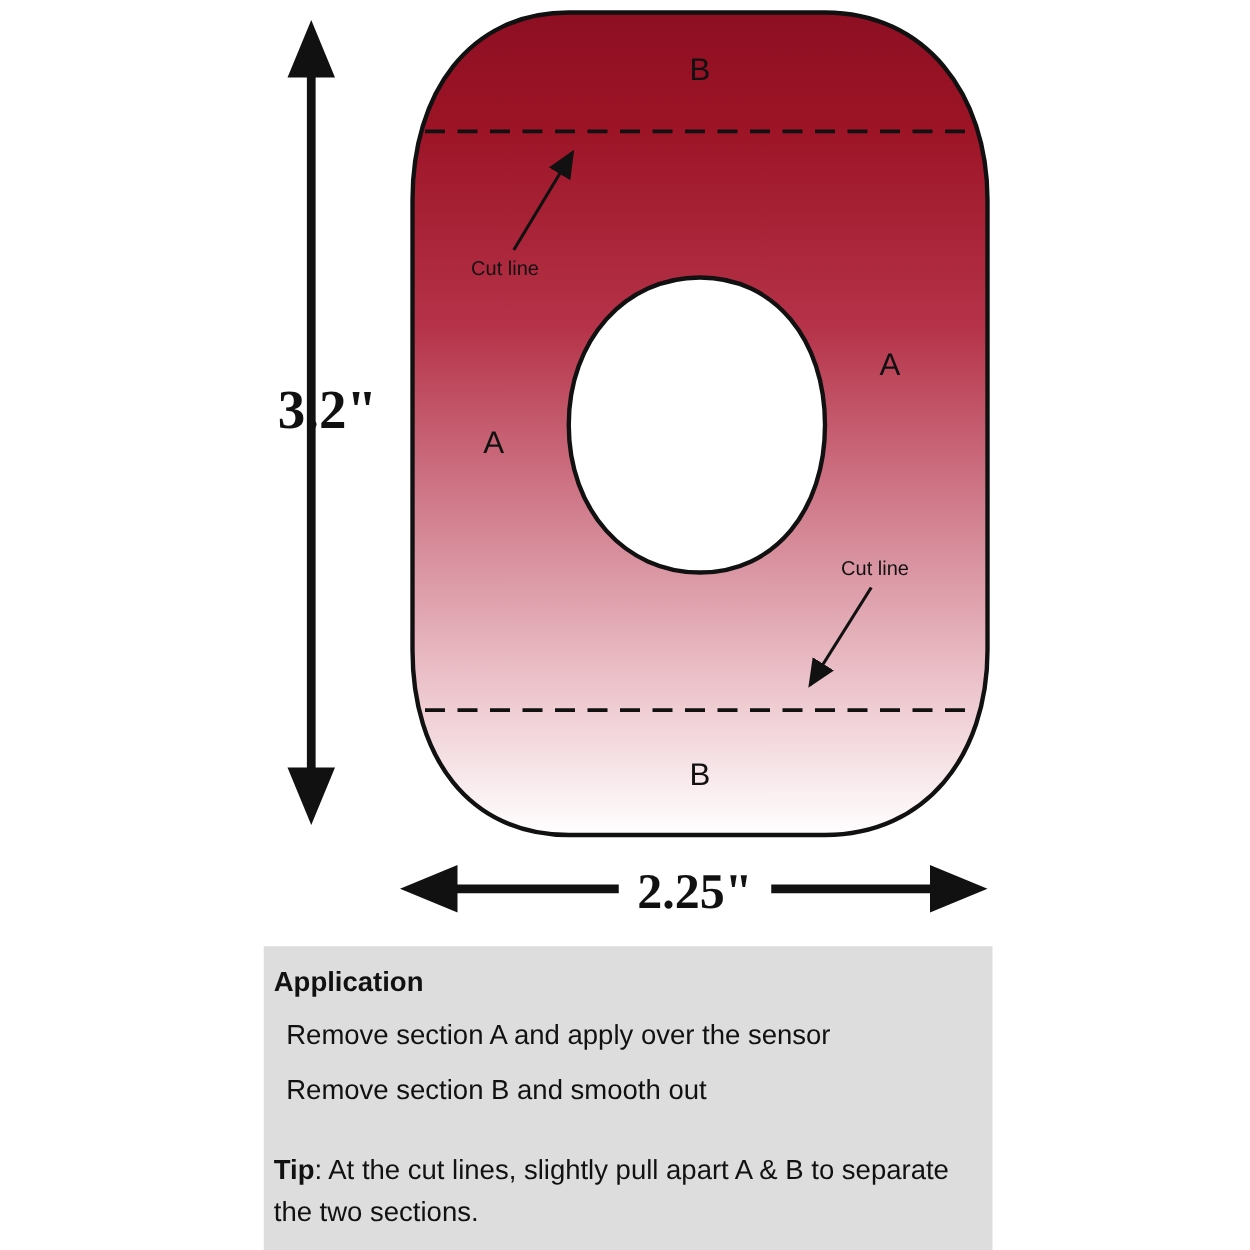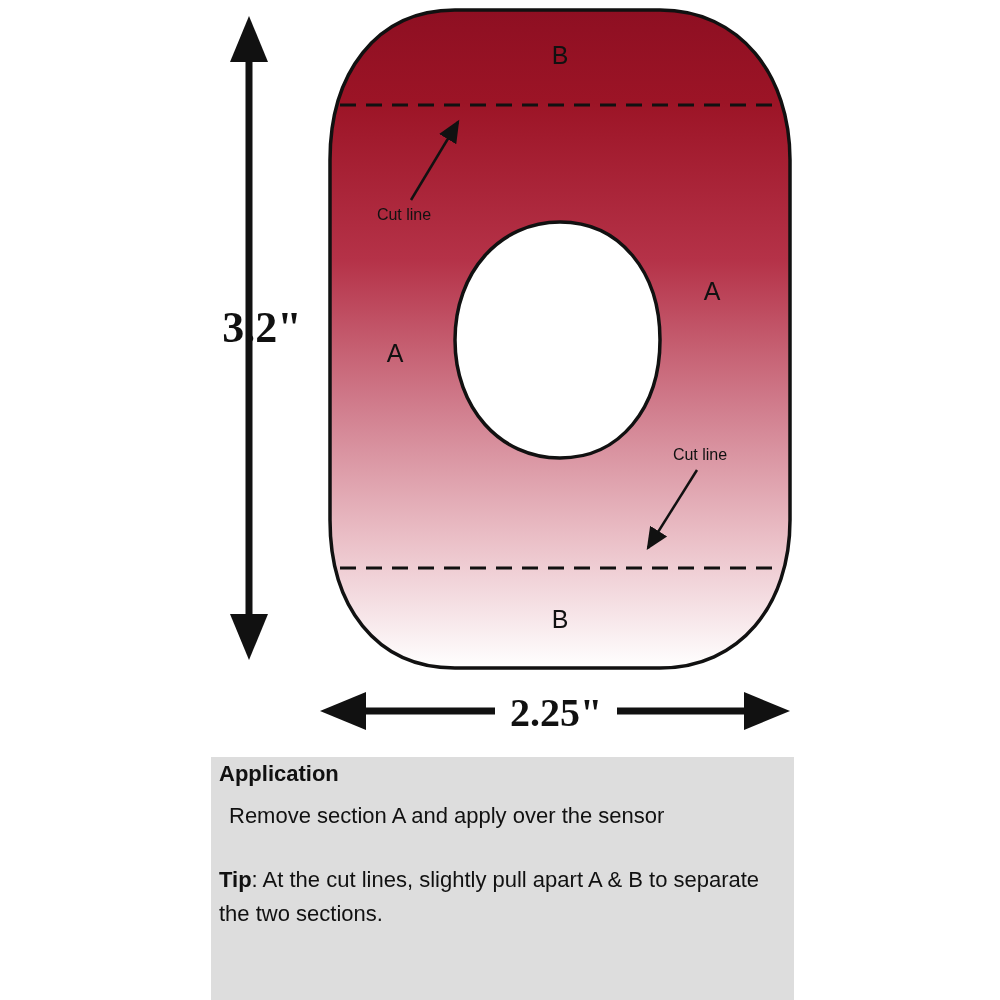--- a/index.html
+++ b/index.html
@@ -42,21 +42,21 @@
     font-size: 16px;
   }
   #application-panel {
     position: absolute;
     left: 211px;
     top: 757px;
     width: 583px;
     height: 243px;
     background: #dddddd;
     box-sizing: border-box;
-    padding: 2px 0 0 8px;
+    padding: 14px 0 0 8px;
   }
   .panel-title {
     font-family: "Liberation Sans", sans-serif;
     font-size: 22px;
     font-weight: 700;
     color: #111111;
     margin: 0 0 4px 0;
     line-height: 1.35;
   }
   .panel-line {
@@ -155,17 +155,18 @@
 
     <text class="ab-label" x="560" y="64" text-anchor="middle">B</text>
     <text class="ab-label" x="560" y="628" text-anchor="middle">B</text>
     <text class="ab-label" x="395" y="362" text-anchor="middle">A</text>
     <text class="ab-label" x="712" y="300" text-anchor="middle">A</text>
   </svg>
 
   <div id="application-panel">
     <div class="panel-title">Application</div>
     <div class="panel-line">Remove section A and apply over the sensor</div>
+    <div class="panel-line">Remove section B and smooth out</div>
     <div class="panel-spacer"></div>
     <div class="panel-tip"><b>Tip</b><span>: At the cut lines, slightly pull apart A &amp; B to separate the two sections.</span></div>
   </div>
 
 </div>
 
 </body></html>

